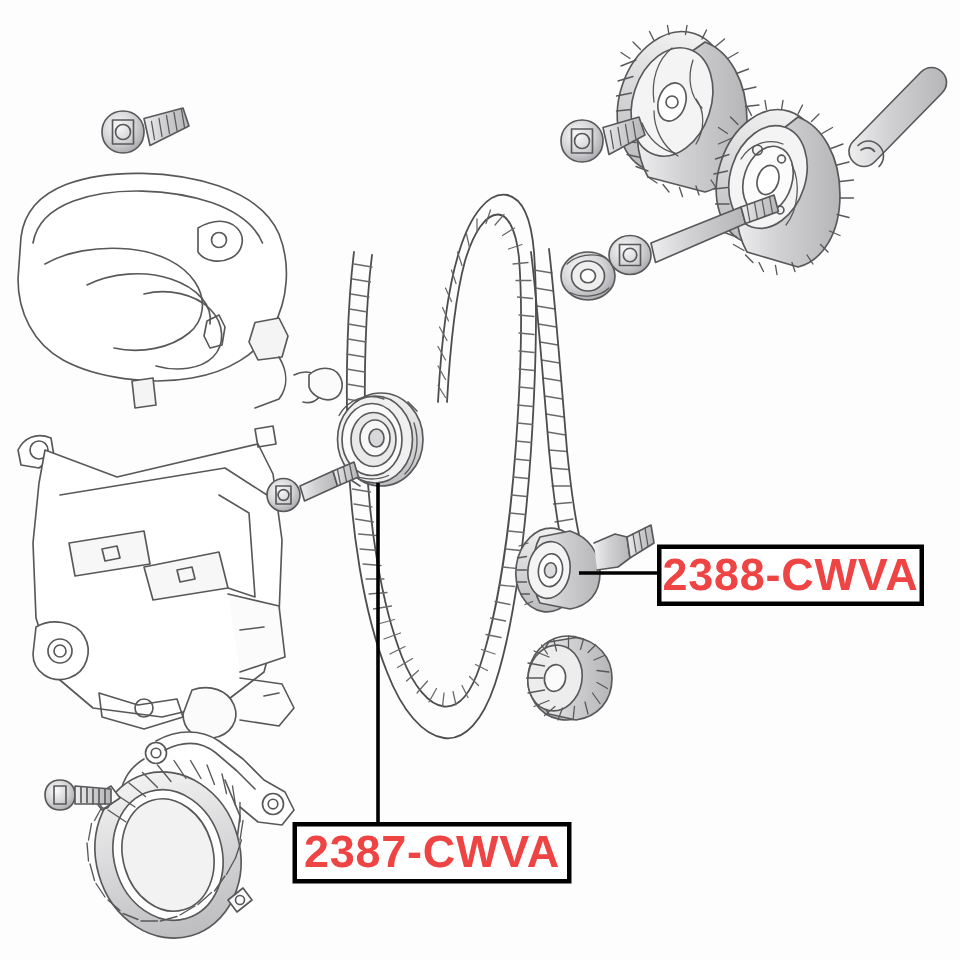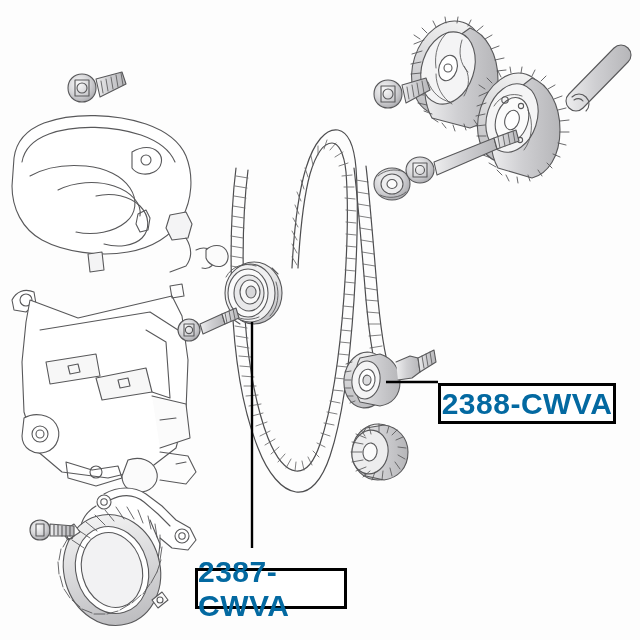--- a/index.html
+++ b/index.html
@@ -17,26 +17,25 @@
   .callout{
     position:absolute;
     background:#ffffff;
     border:3px solid #000000;
     box-sizing:border-box;
     display:flex;
     align-items:center;
     justify-content:center;
     font-weight:bold;
     letter-spacing:0.5px;
-    color:#0369a1;
+    color:#ef4444;
     font-family:"Liberation Sans", sans-serif;
-    margin-top:20px;
   }
   #callout-2387{
-    left:195px;top:548px;width:152px;height:41px;
+    left:195px;top:548px;width:186px;height:41px;
     font-size:30px;
   }
   #callout-2388{
     left:438px;top:363px;width:178px;height:41px;
     font-size:30px;
   }
 </style>
 </head>
 <body>
 

